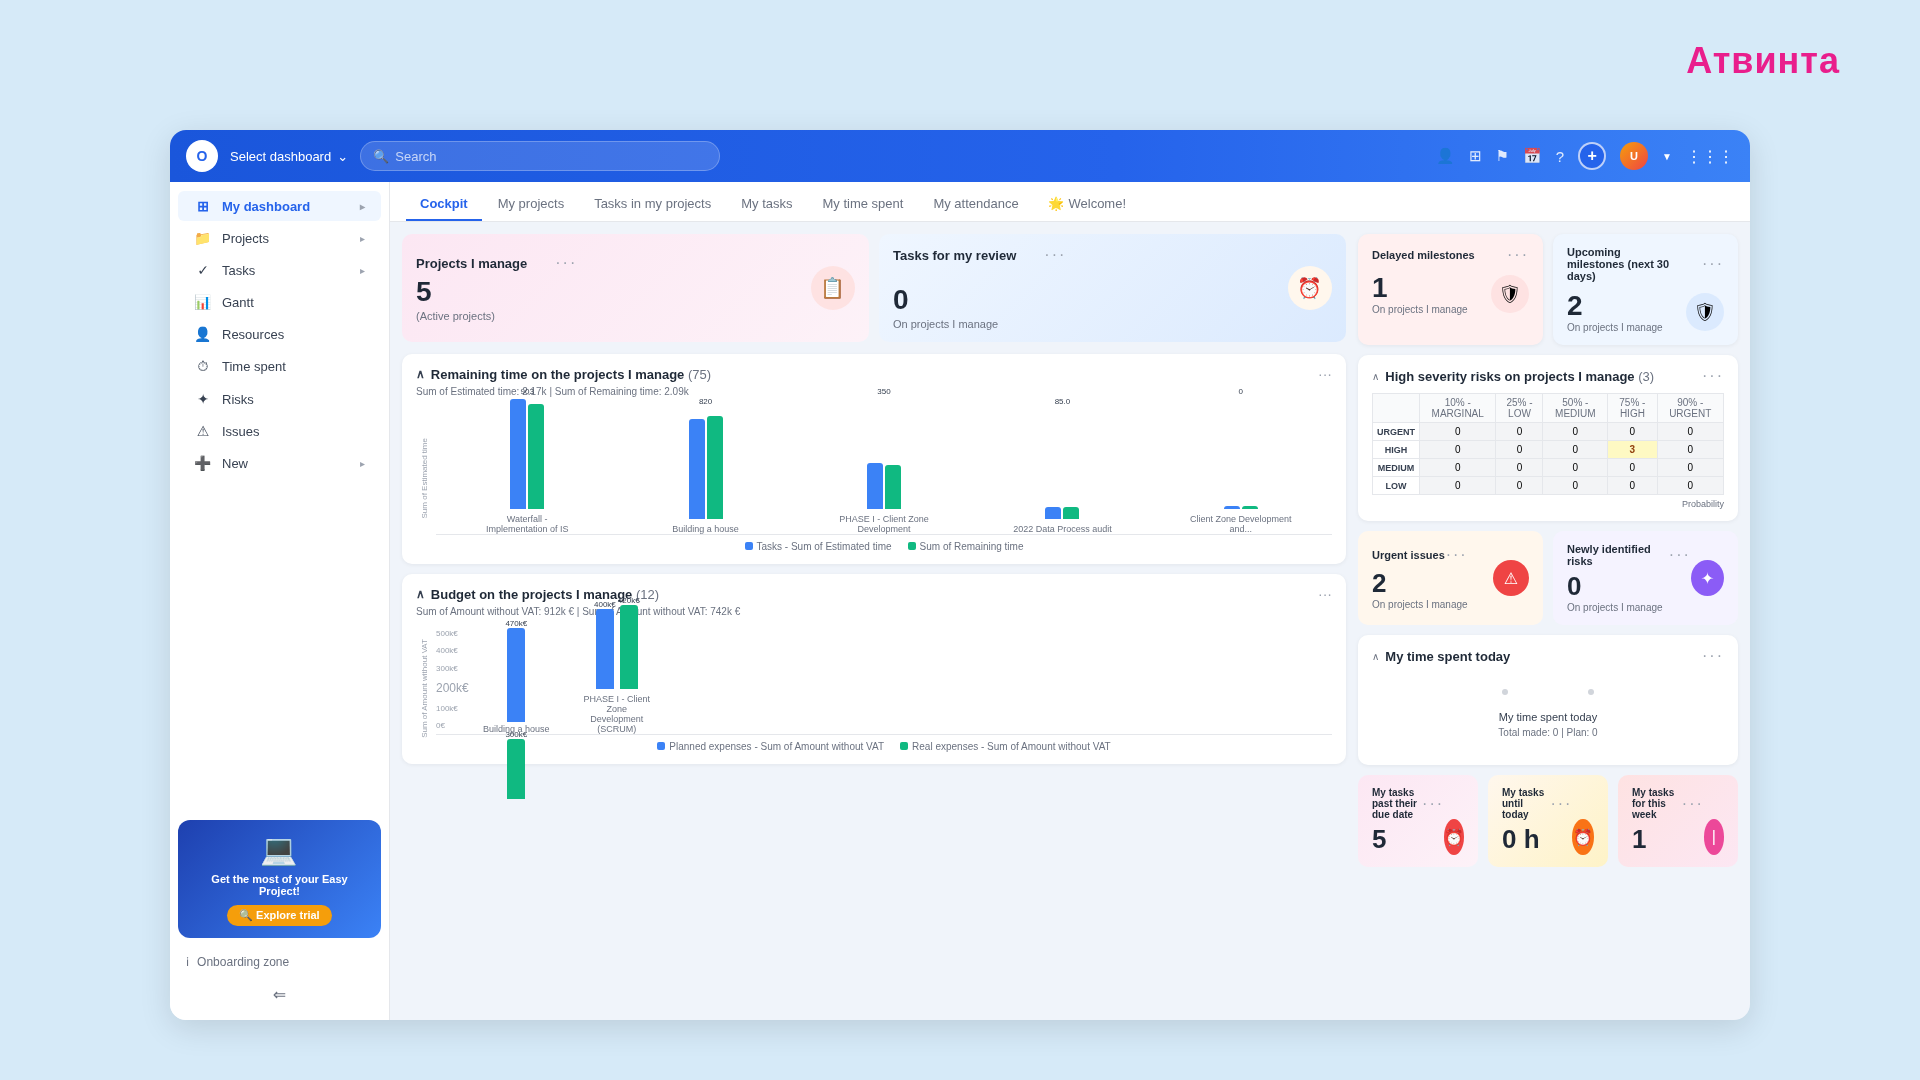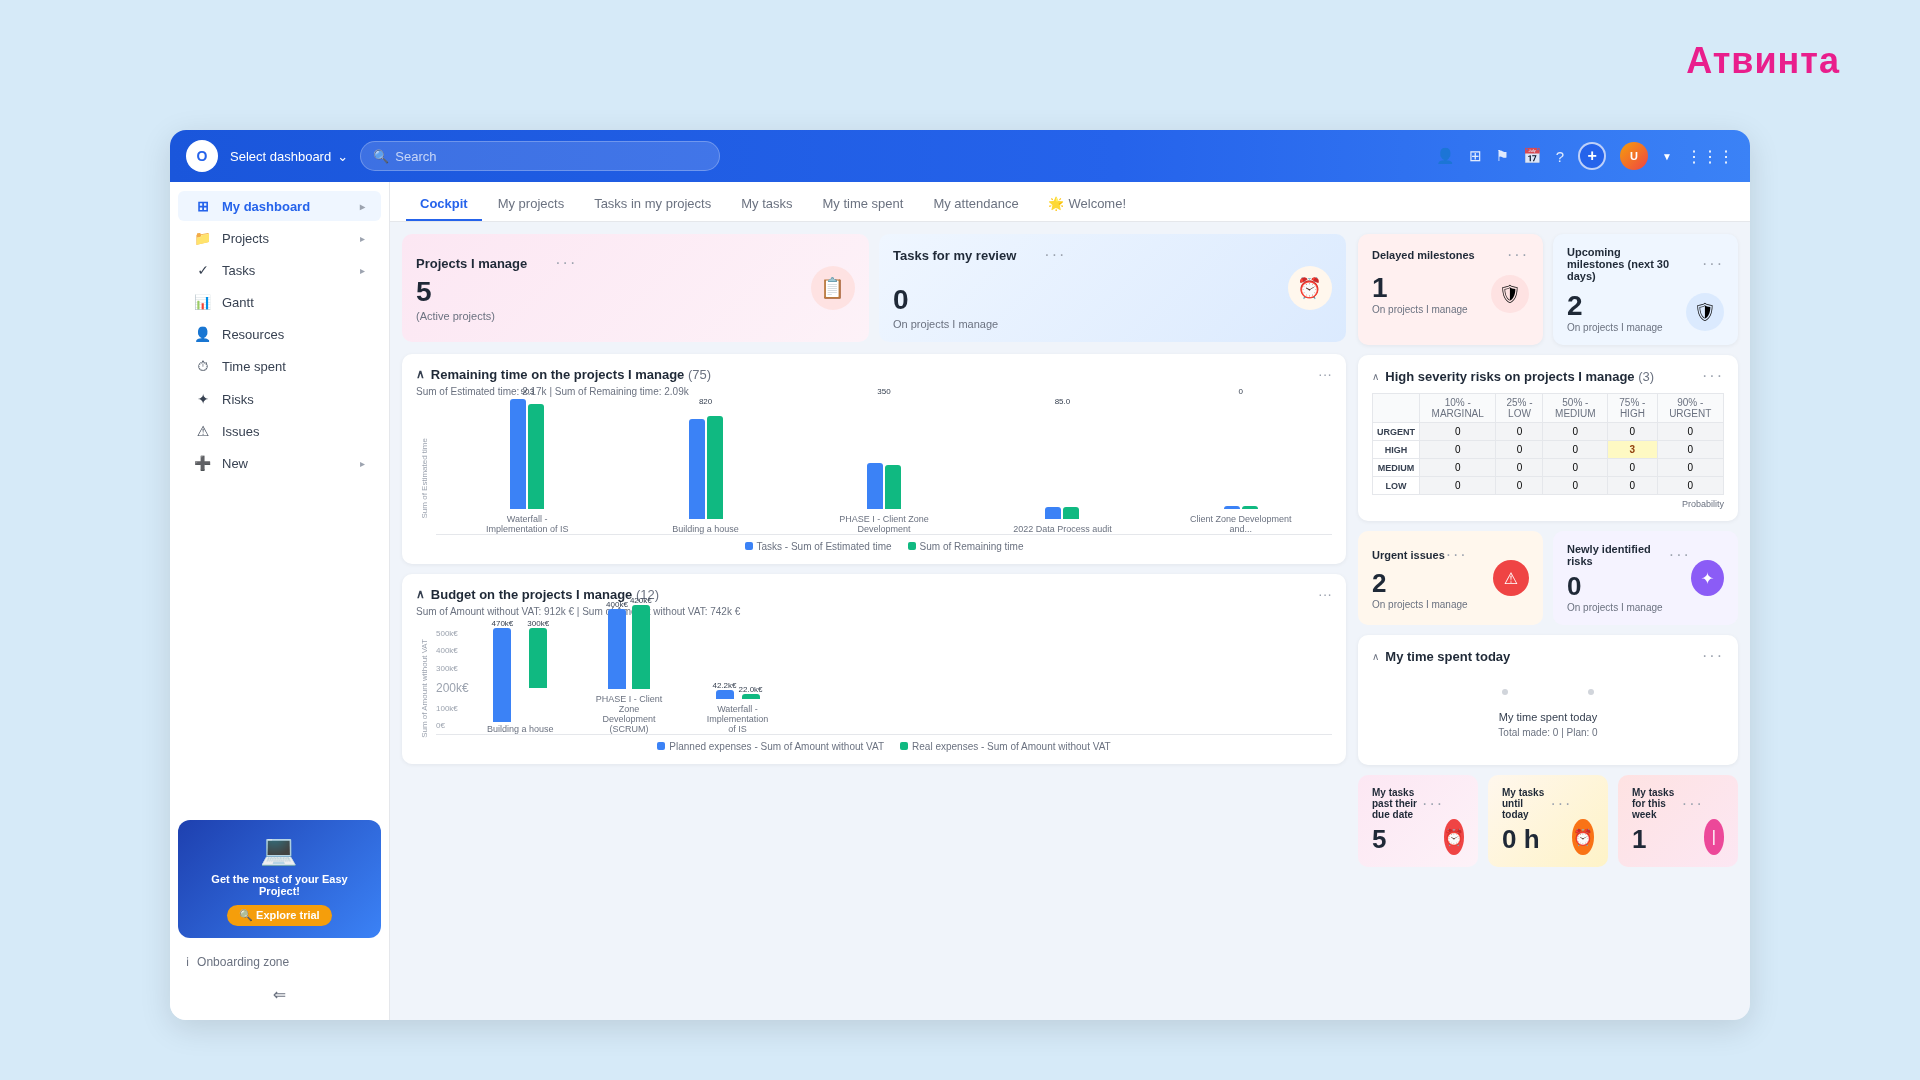--- a/index.html
+++ b/index.html
@@ -637,21 +637,21 @@
                     <span style="font-size:8px;color:#9ca3af;">500k€</span>
                     <span style="font-size:8px;color:#9ca3af;">400k€</span>
                     <span style="font-size:8px;color:#9ca3af;">300k€</span>
                     <span style="font-size:12px;color:#9ca3af;">200k€</span>
                     <span style="font-size:8px;color:#9ca3af;">100k€</span>
                     <span style="font-size:8px;color:#9ca3af;">0€</span>
                   </div>
                   <div style="display:flex;gap:20px;align-items:flex-end;padding-left:30px;height:100%;">
 
                     <div class="bar-group" style="align-items:center;">
-                      <div style="display:flex;align-items:flex-start;gap:14px;height:100px;">
+                      <div style="display:flex;align-items:flex-start;gap:8px;height:100px;flex-direction:column;">
                         <div style="display:flex;flex-direction:column;align-items:center;">
                           <span style="font-size:8px;color:#374151;">470k€</span>
                           <div class="bar bar-blue" style="height:94px;width:18px;"></div>
                         </div>
                         <div style="display:flex;flex-direction:column;align-items:center;">
                           <span style="font-size:8px;color:#374151;">300k€</span>
                           <div class="bar bar-green" style="height:60px;width:18px;"></div>
                         </div>
                       </div>
                       <div class="bar-label">Building a house</div>
@@ -664,33 +664,20 @@
                           <div class="bar bar-blue" style="height:80px;width:18px;"></div>
                         </div>
                         <div style="display:flex;flex-direction:column;align-items:center;">
                           <span style="font-size:8px;color:#374151;">420k€</span>
                           <div class="bar bar-green" style="height:84px;width:18px;"></div>
                         </div>
                       </div>
                       <div class="bar-label">PHASE I - Client Zone<br>Development (SCRUM)</div>
                     </div>
 
-                    <div class="bar-group" style="align-items:center;">
-                      <div style="display:flex;align-items:flex-end;gap:2px;height:100px;">
-                        <div style="display:flex;flex-direction:column;align-items:center;">
-                          <span style="font-size:8px;color:#374151;">42.2k€</span>
-                          <div class="bar bar-blue" style="height:9px;width:18px;"></div>
-                        </div>
-                        <div style="display:flex;flex-direction:column;align-items:center;">
-                          <span style="font-size:8px;color:#374151;">22.0k€</span>
-                          <div class="bar bar-green" style="height:5px;width:18px;"></div>
-                        </div>
-                      </div>
-                      <div class="bar-label">Waterfall - Implementation<br>of IS</div>
-                    </div>
                   </div>
                 </div>
                 <div class="chart-legend">
                   <span><span class="legend-dot" style="background:#3b82f6;"></span><span>Planned expenses - Sum of Amount without VAT</span></span>
                   <span><span class="legend-dot" style="background:#10b981;"></span><span>Real expenses - Sum of Amount without VAT</span></span>
                 </div>
               </div>
             </div>
           </div>
 

